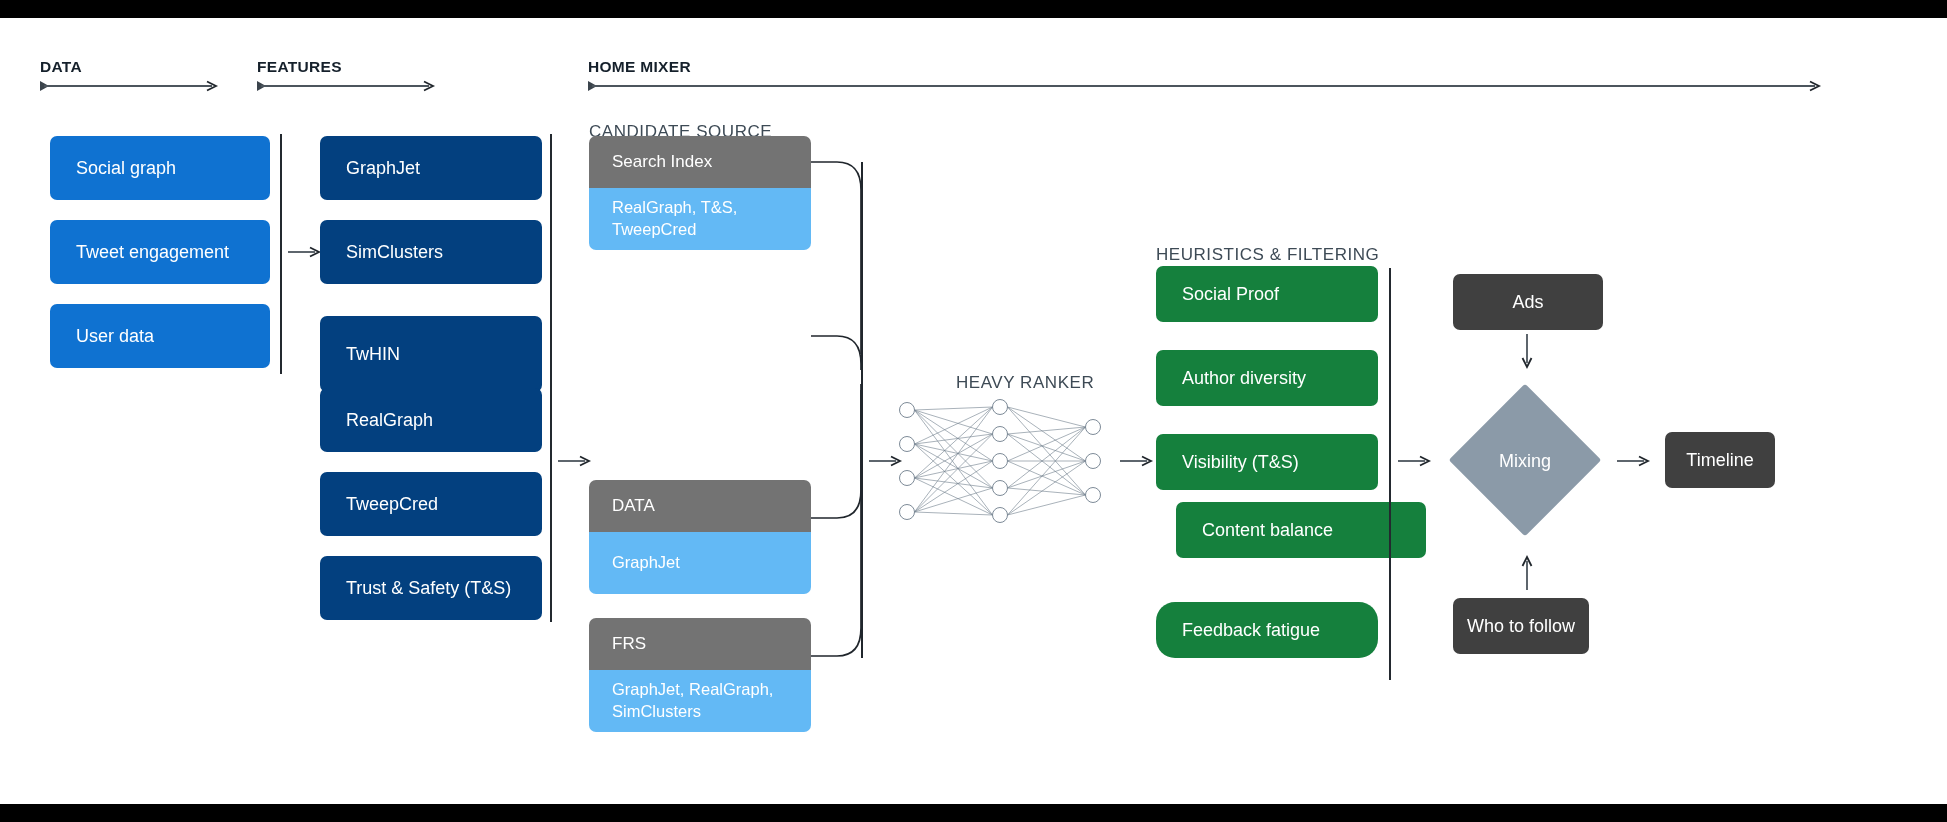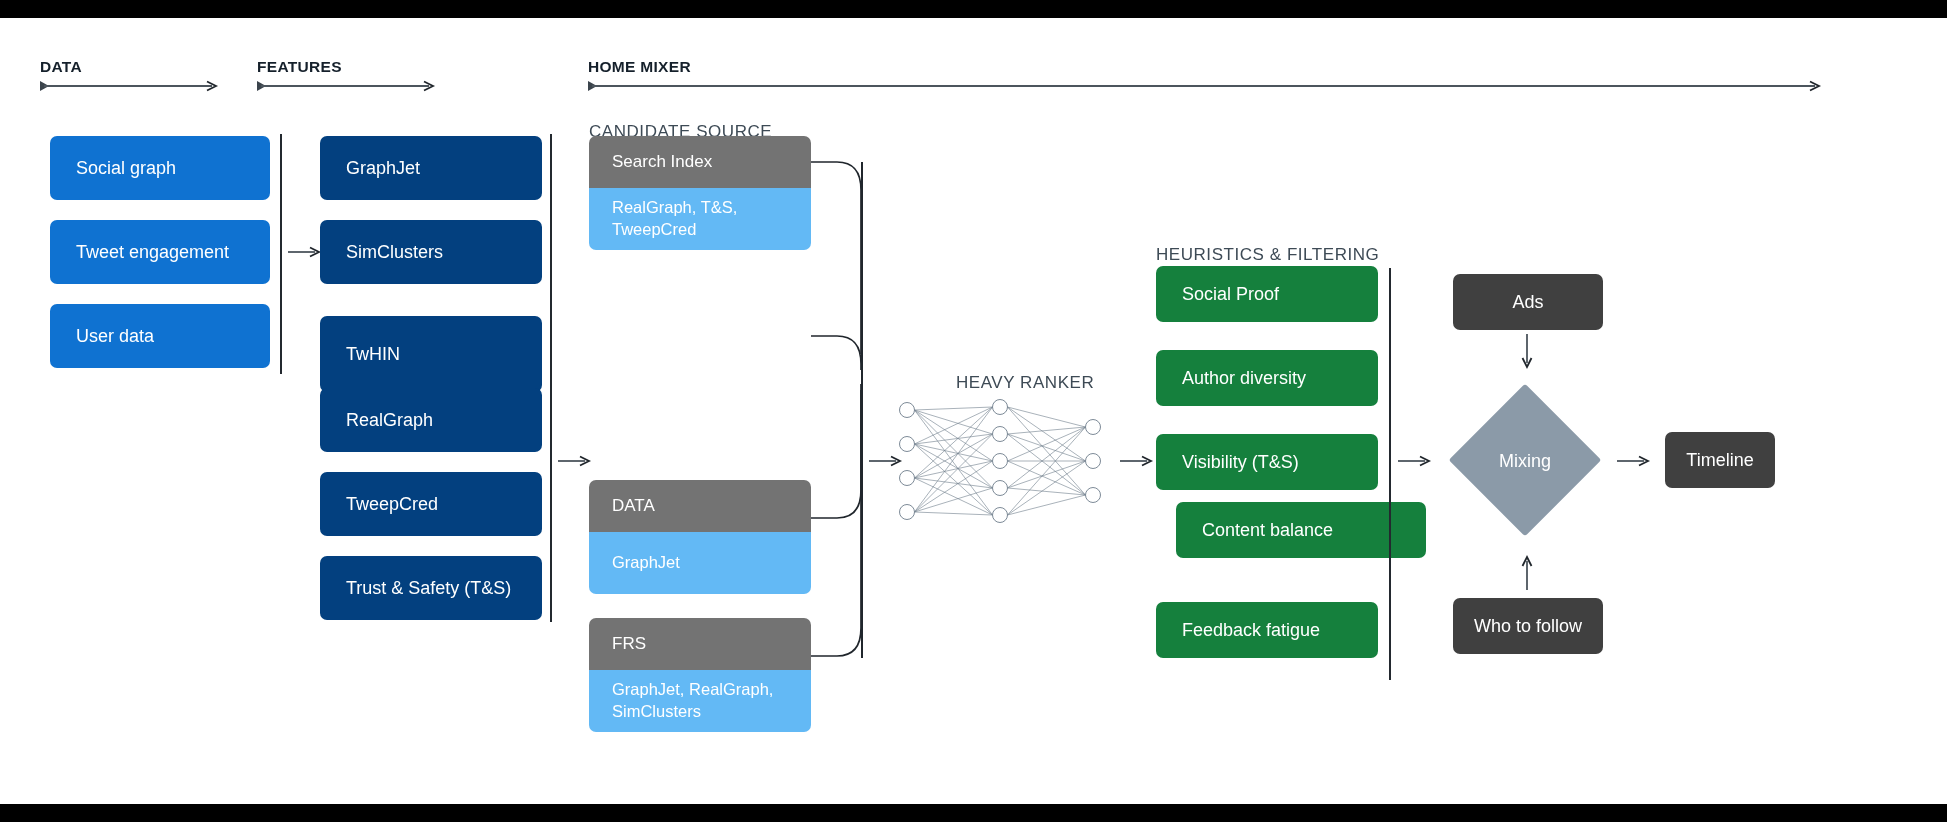--- a/index.html
+++ b/index.html
@@ -312,21 +312,21 @@
   </div>
   <div class="box box-heur" style="left:1156px; top:332px; width:222px; height:56px;">
     <span>Author diversity</span>
   </div>
   <div class="box box-heur" style="left:1156px; top:416px; width:222px; height:56px;">
     <span>Visibility (T&amp;S)</span>
   </div>
   <div class="box box-heur" style="left:1156px; top:484px; width:250px; height:56px;margin-left:20px;">
     <span>Content balance</span>
   </div>
-  <div class="box box-heur" style="left:1156px; top:584px; width:222px; height:56px;">
+  <div class="box box-heur" style="left:1156px; top:584px; width:222px; height:56px;border-radius:19px;">
     <span>Feedback fatigue</span>
   </div>
 
   <div class="vrule" style="left:1389px; top:250px; height:412px;"></div>
 
   <div class="conn" style="left:1398px; top:437px;">
     <svg width="34" height="12" viewBox="0 0 34 12">
       <line x1="0" y1="6" x2="27" y2="6" stroke="#4c555d" stroke-width="1.8"></line>
       <polyline points="22,1.5 31,6 22,10.5" fill="none" stroke="#20262c" stroke-width="1.8"></polyline>
     </svg>
@@ -346,21 +346,21 @@
   <div class="diamond" style="left:1471px; top:388px; width:108px; height:108px;"></div>
   <div class="diamond-label" style="left:1453px; top:432px; width:144px; height:22px;">Mixing</div>
 
   <div class="conn" style="left:1521px; top:536px;">
     <svg width="12" height="36" viewBox="0 0 12 36">
       <line x1="6" y1="36" x2="6" y2="7" stroke="#4c555d" stroke-width="1.8"></line>
       <polyline points="1.5,12 6,3 10.5,12" fill="none" stroke="#20262c" stroke-width="1.8"></polyline>
     </svg>
   </div>
 
-  <div class="box box-right center" style="left:1453px; top:580px; width:150px; height:56px;">
+  <div class="box box-right center" style="left:1453px; top:580px; width:136px; height:56px;">
     <span>Who to follow</span>
   </div>
 
   <div class="conn" style="left:1617px; top:437px;">
     <svg width="34" height="12" viewBox="0 0 34 12">
       <line x1="0" y1="6" x2="27" y2="6" stroke="#4c555d" stroke-width="1.8"></line>
       <polyline points="22,1.5 31,6 22,10.5" fill="none" stroke="#20262c" stroke-width="1.8"></polyline>
     </svg>
   </div>
 

